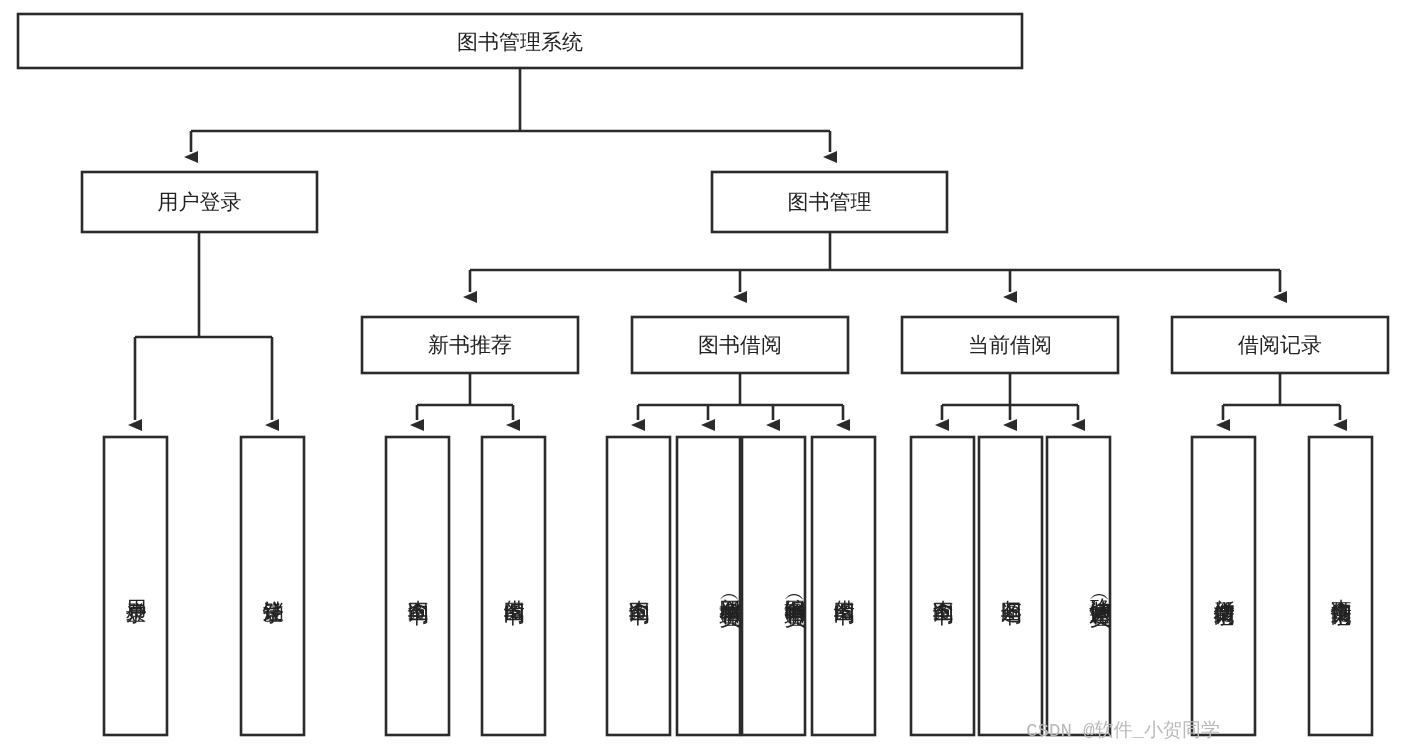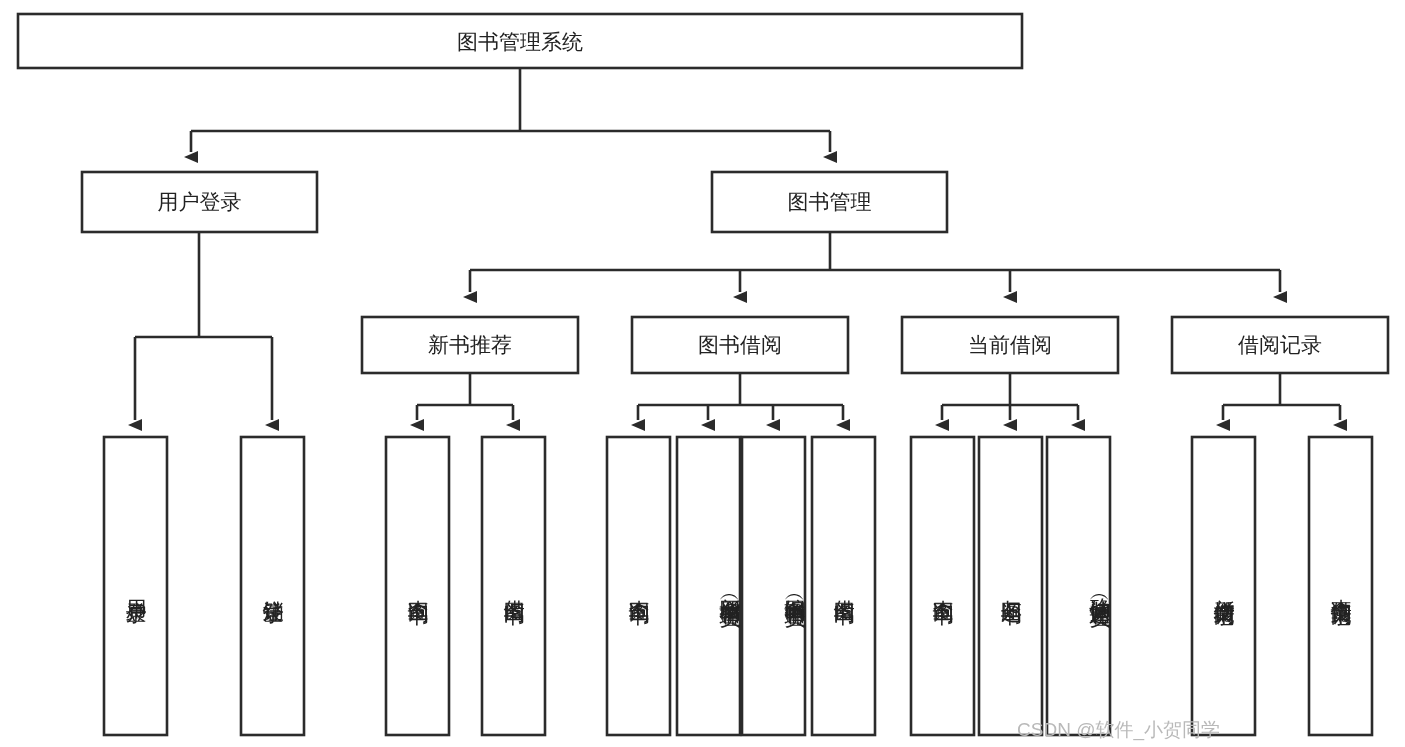--- a/index.html
+++ b/index.html
@@ -61,21 +61,21 @@
     align-items: center;
     justify-content: center;
     text-align: center;
     white-space: nowrap;
     user-select: none;
   }
   .watermark {
     position: absolute;
     right: 6px;
     bottom: 4px;
-    font-family: Liberation Sans, sans-serif;
+    font-family: Liberation Mono, monospace;
     font-size: 19px;
     color: #b9b9b9;
     white-space: nowrap;
     user-select: none;
   }
 </style>
 </head>
 <body>
 
 <div id="diagram-root">

